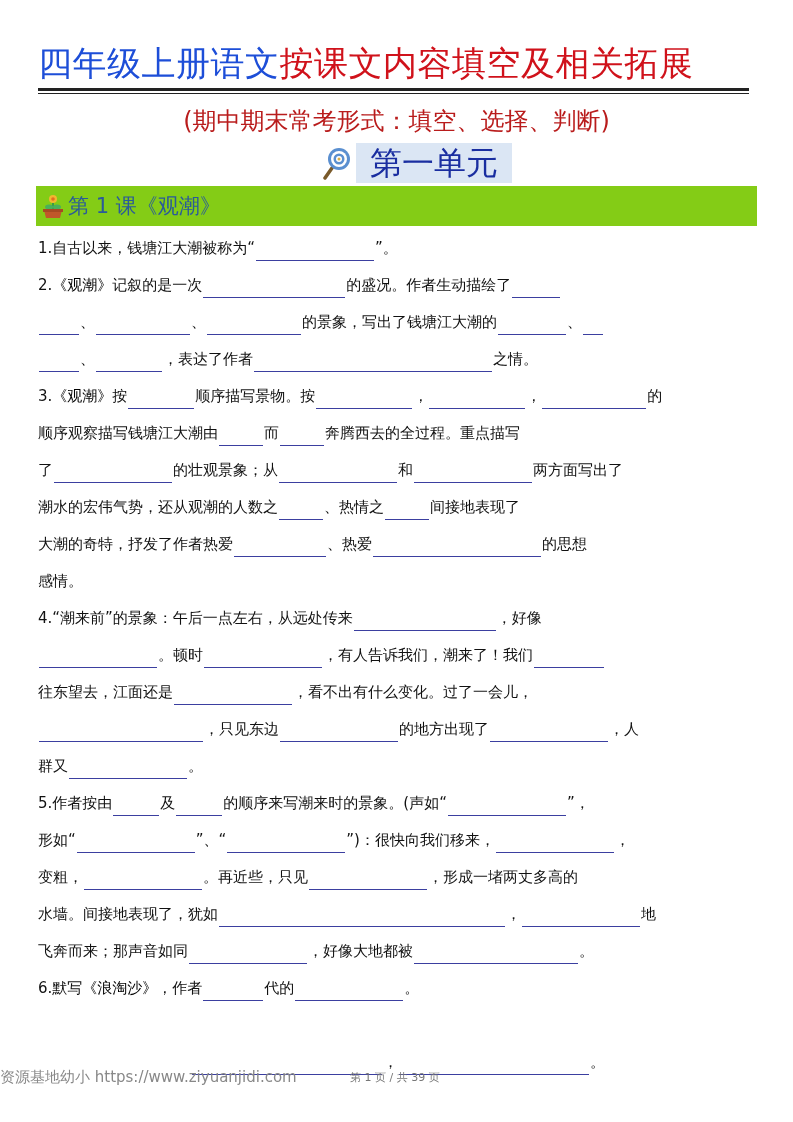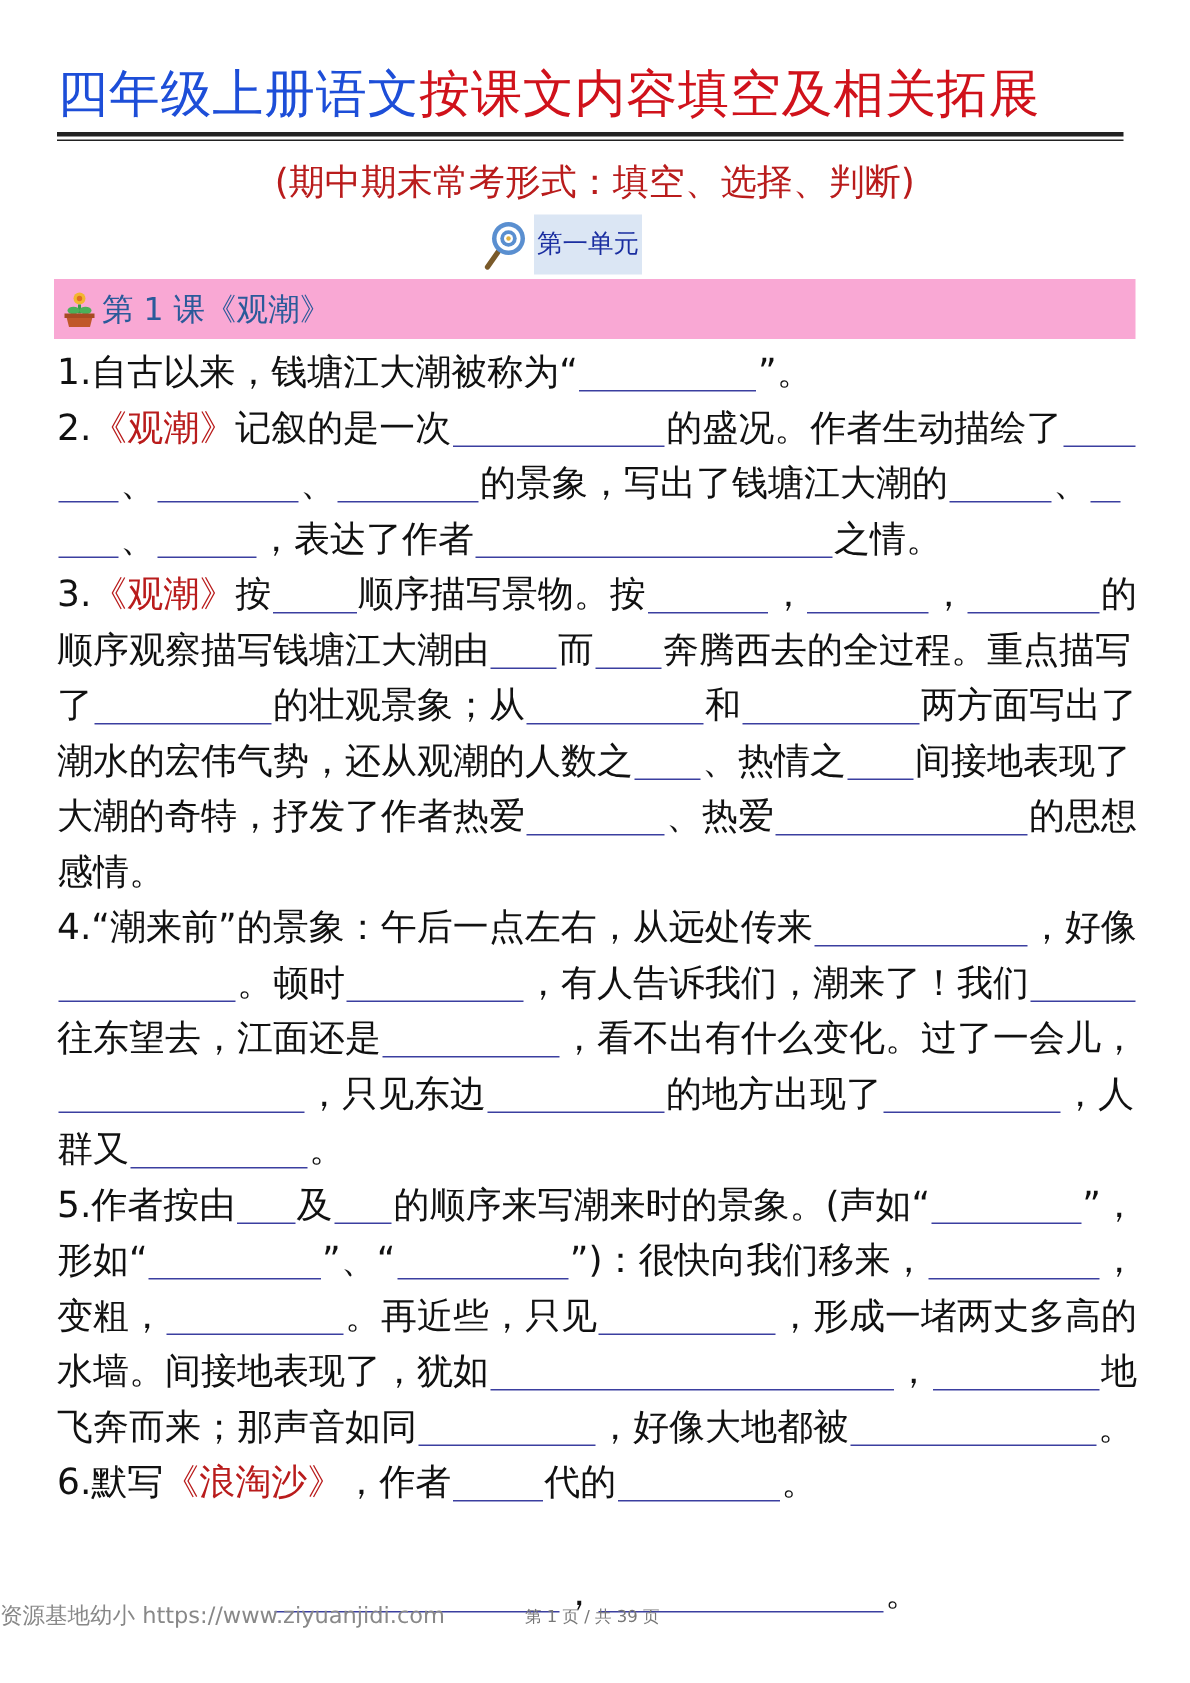--- a/index.html
+++ b/index.html
@@ -8,30 +8,30 @@
   .title { position: absolute; left: 38px; top: 40px; width: 720px; height: 46px;
            font-size: 34px; line-height: 46px; white-space: nowrap; letter-spacing: 0.5px; }
   .title .black { color: #1d4ed8; }
   .title .red { color: #d0121b; }
   .rule1 { position: absolute; left: 38px; top: 88px; width: 711px; height: 3px; background: #222; }
   .rule2 { position: absolute; left: 38px; top: 93px; width: 711px; height: 1px; background: #222; }
   .subtitle { position: absolute; left: 0; top: 103px; width: 793px; text-align: center;
               font-size: 24px; line-height: 36px; color: #b91c1c; white-space: nowrap; }
   .unit { position: absolute; left: 322px; top: 143px; height: 40px; display: flex; align-items: center; }
   .unit .icon { width: 30px; height: 34px; position: relative; margin-right: 4px; }
-  .unit .label { background: #dbe6f4; color: #1a2ea0; font-size: 17px; line-height: 40px; padding: 0 2px; }
-  .lesson { position: absolute; left: 36px; top: 186px; width: 721px; height: 40px; background: #f9a8d4;
+  .unit .label { background: #dbe6f4; color: #1a2ea0; font-size: 32px; line-height: 40px; padding: 0 14px; }
+  .lesson { position: absolute; left: 36px; top: 186px; width: 721px; height: 40px; background: #84cc16;
             display: flex; align-items: center; }
   .lesson .pot { width: 22px; height: 26px; margin-left: 6px; margin-right: 4px; position: relative; }
   .lesson .label { color: #2a5a9a; font-size: 21px; }
   .lines { position: absolute; left: 38px; top: 230px; width: 720px; }
-  .line { height: 37px; line-height: 37px; font-size: 24px; white-space: nowrap; display: flex; align-items: flex-end; }
+  .line { height: 37px; line-height: 37px; font-size: 15px; white-space: nowrap; display: flex; align-items: flex-end; }
   .line.center { justify-content: center; }
   .seg { display: inline-block; line-height: 37px; }
-  .seg.blue { color: #b91c1c; }
+  .seg.blue { color: #000000; }
   .blank { display: inline-block; height: 26px; border-bottom: 1.5px solid #3b3fa0; margin: 0 1px 6px 1px; }
   .footer { position: absolute; left: 0; top: 1068px; width: 793px; 
             font-size: 15px; color: #888; white-space: nowrap; }
   .footer .overlay { position: absolute; left: 350px; top: 2px; font-size: 11px; color: #777; }
 </style>
 </head>
 <body>
 
 <div class="title">
   <span class="black">四年级上册语文</span><span class="red">按课文内容填空及相关拓展</span>

